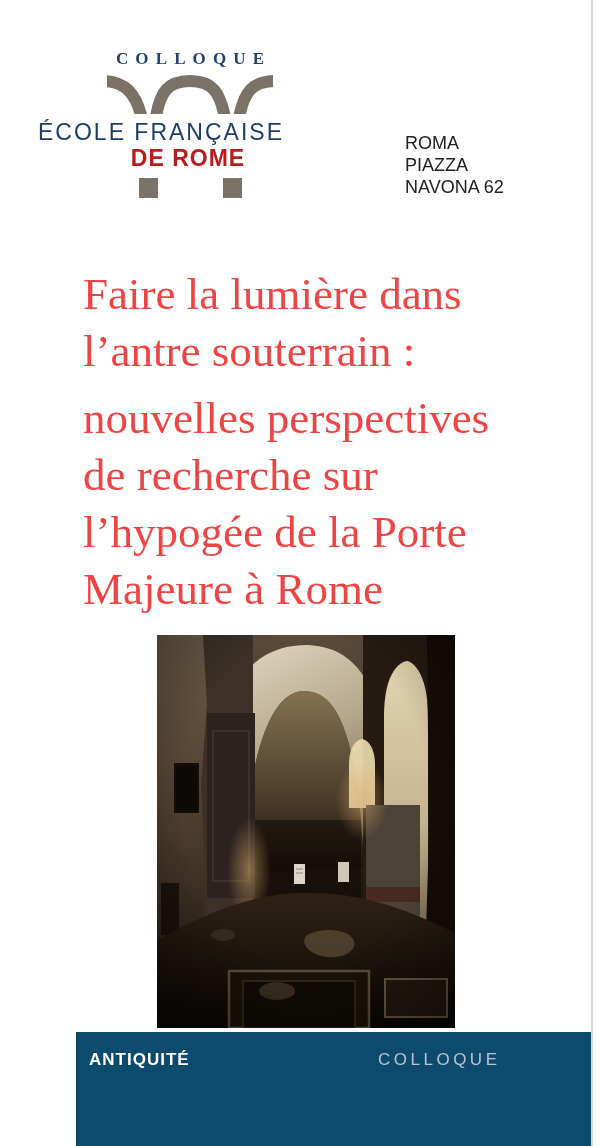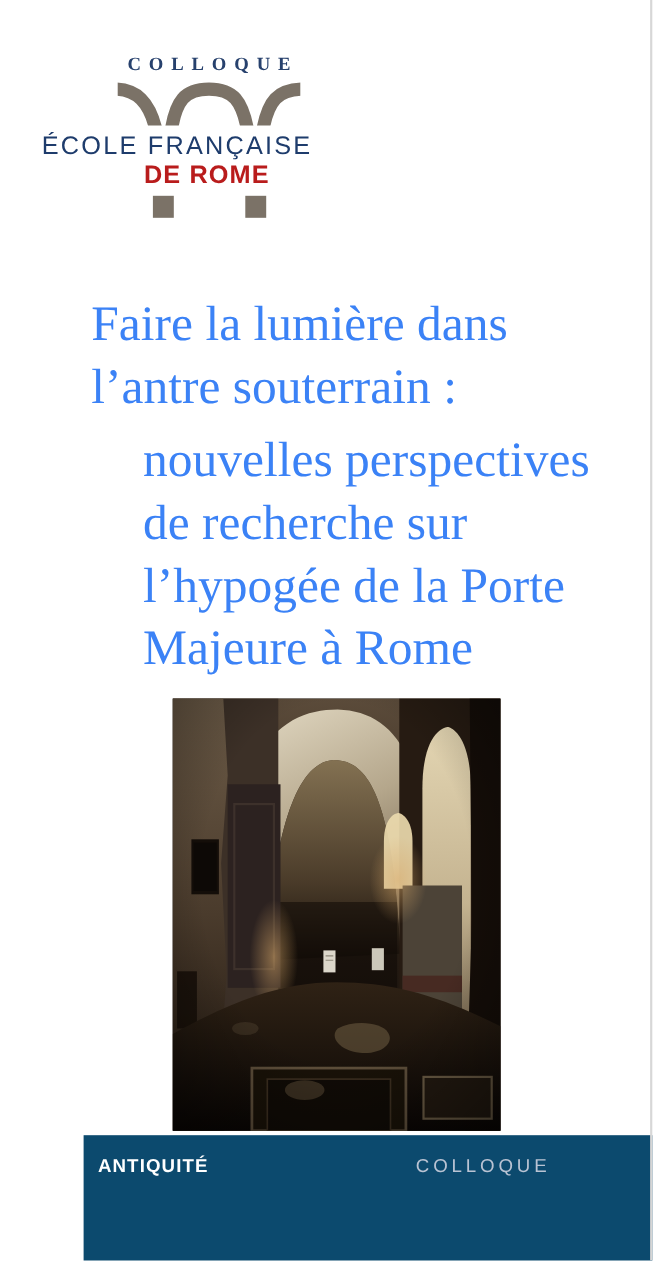--- a/index.html
+++ b/index.html
@@ -55,26 +55,26 @@
     font-size:18px;line-height:22px;
     color:#212121;white-space:pre-line;
   }
 
   
   .title{
     position:absolute;left:83px;width:470px;
     font-family:"Liberation Serif", serif;
     font-weight:normal;
     font-size:45px;line-height:57px;
-    color:#3b82f6;
+    color:#ef4444;
     white-space:pre-line;
     margin:0;
   }
   .title.part1{top:266px;}
-  .title.part2{top:390px;margin-left:47px;}
+  .title.part2{top:390px;}
 
   
   .photo{
     position:absolute;left:157px;top:635px;width:298px;height:393px;
     background:#1a130d;
   }
   .photo svg{display:block;}
 
   
   .footer-bar{
@@ -105,20 +105,23 @@
       <path d="M 48,50 C 52,16 62,7 83,7 C 104,7 114,16 119,50"></path>
       <path d="M 131,50 C 136,16 146,7 170,7"></path>
     </g>
   </svg>
 
   <div class="logo-name1">ÉCOLE FRANÇAISE</div>
   <div class="logo-name2">DE ROME</div>
   <div class="pillar-base left"></div>
   <div class="pillar-base right"></div>
 
+  <div class="event-venue">ROMA
+PIAZZA
+NAVONA 62</div>
 
   <h1 class="title part1">Faire la lumière dans
 l’antre souterrain :</h1>
   <h1 class="title part2">nouvelles perspectives
 de recherche sur
 l’hypogée de la Porte
 Majeure à Rome</h1>
 
   <div class="photo">
     <svg width="298" height="393" viewBox="0 0 298 393" aria-hidden="true">

